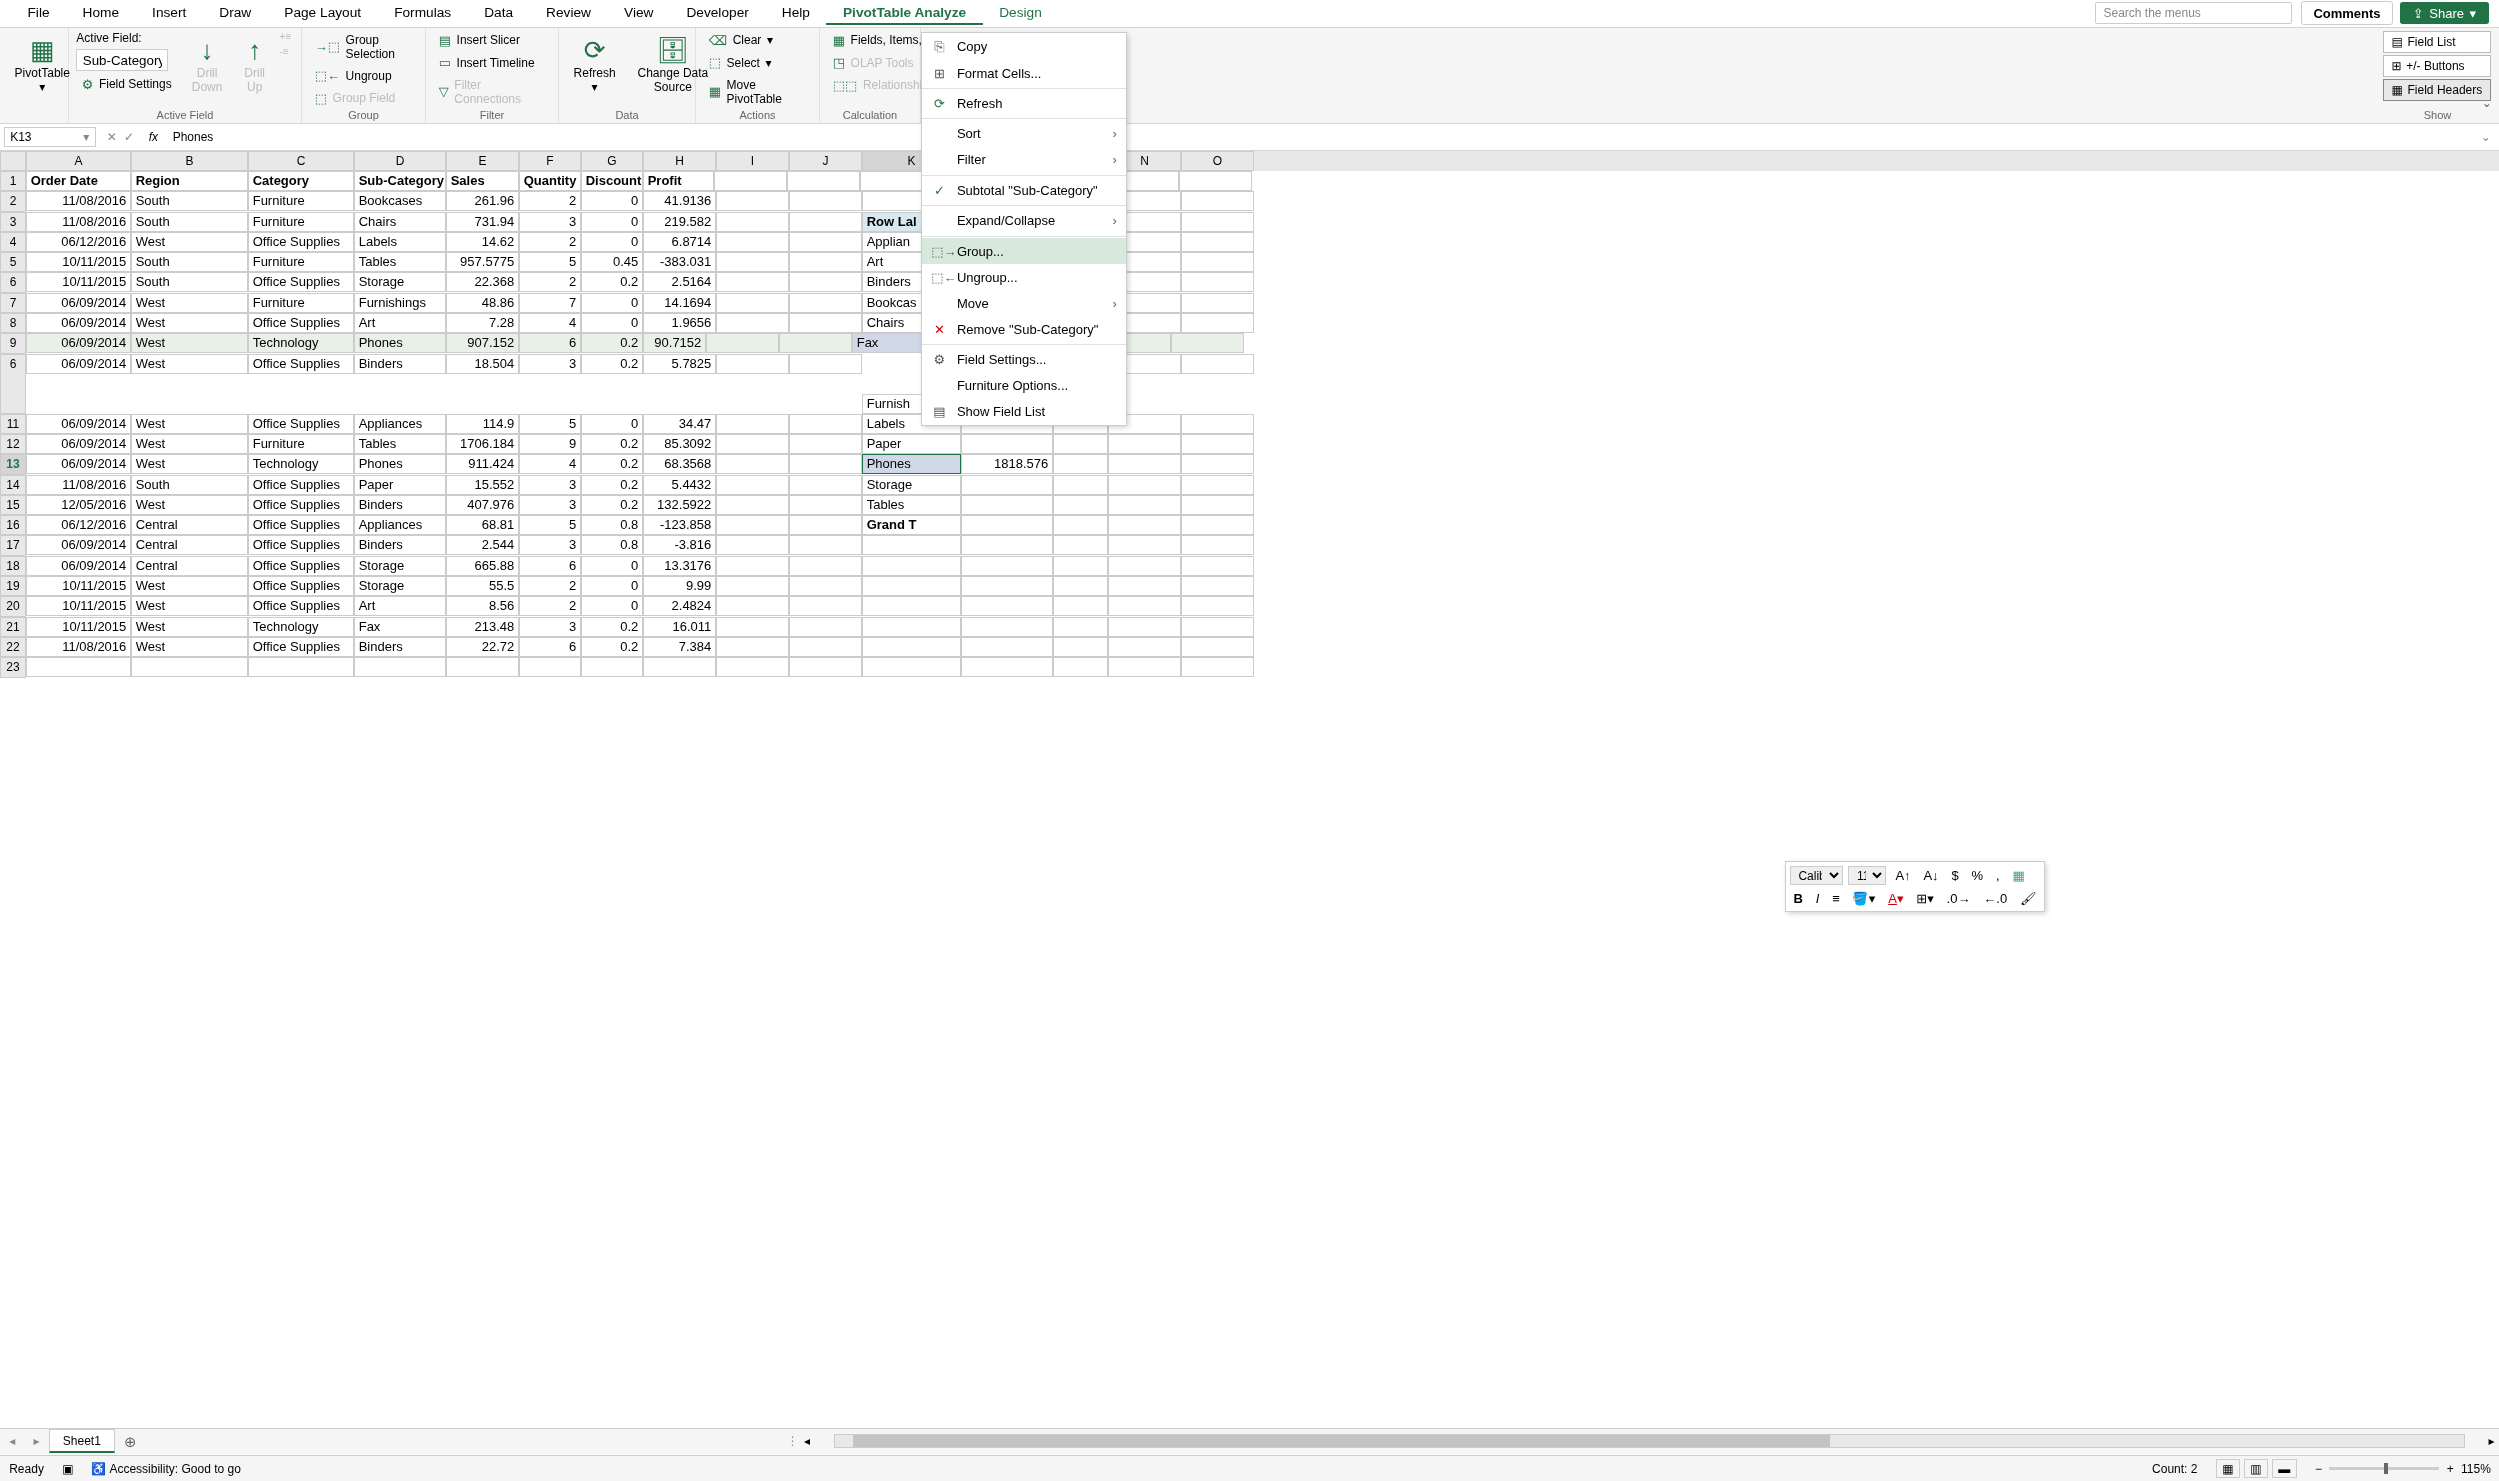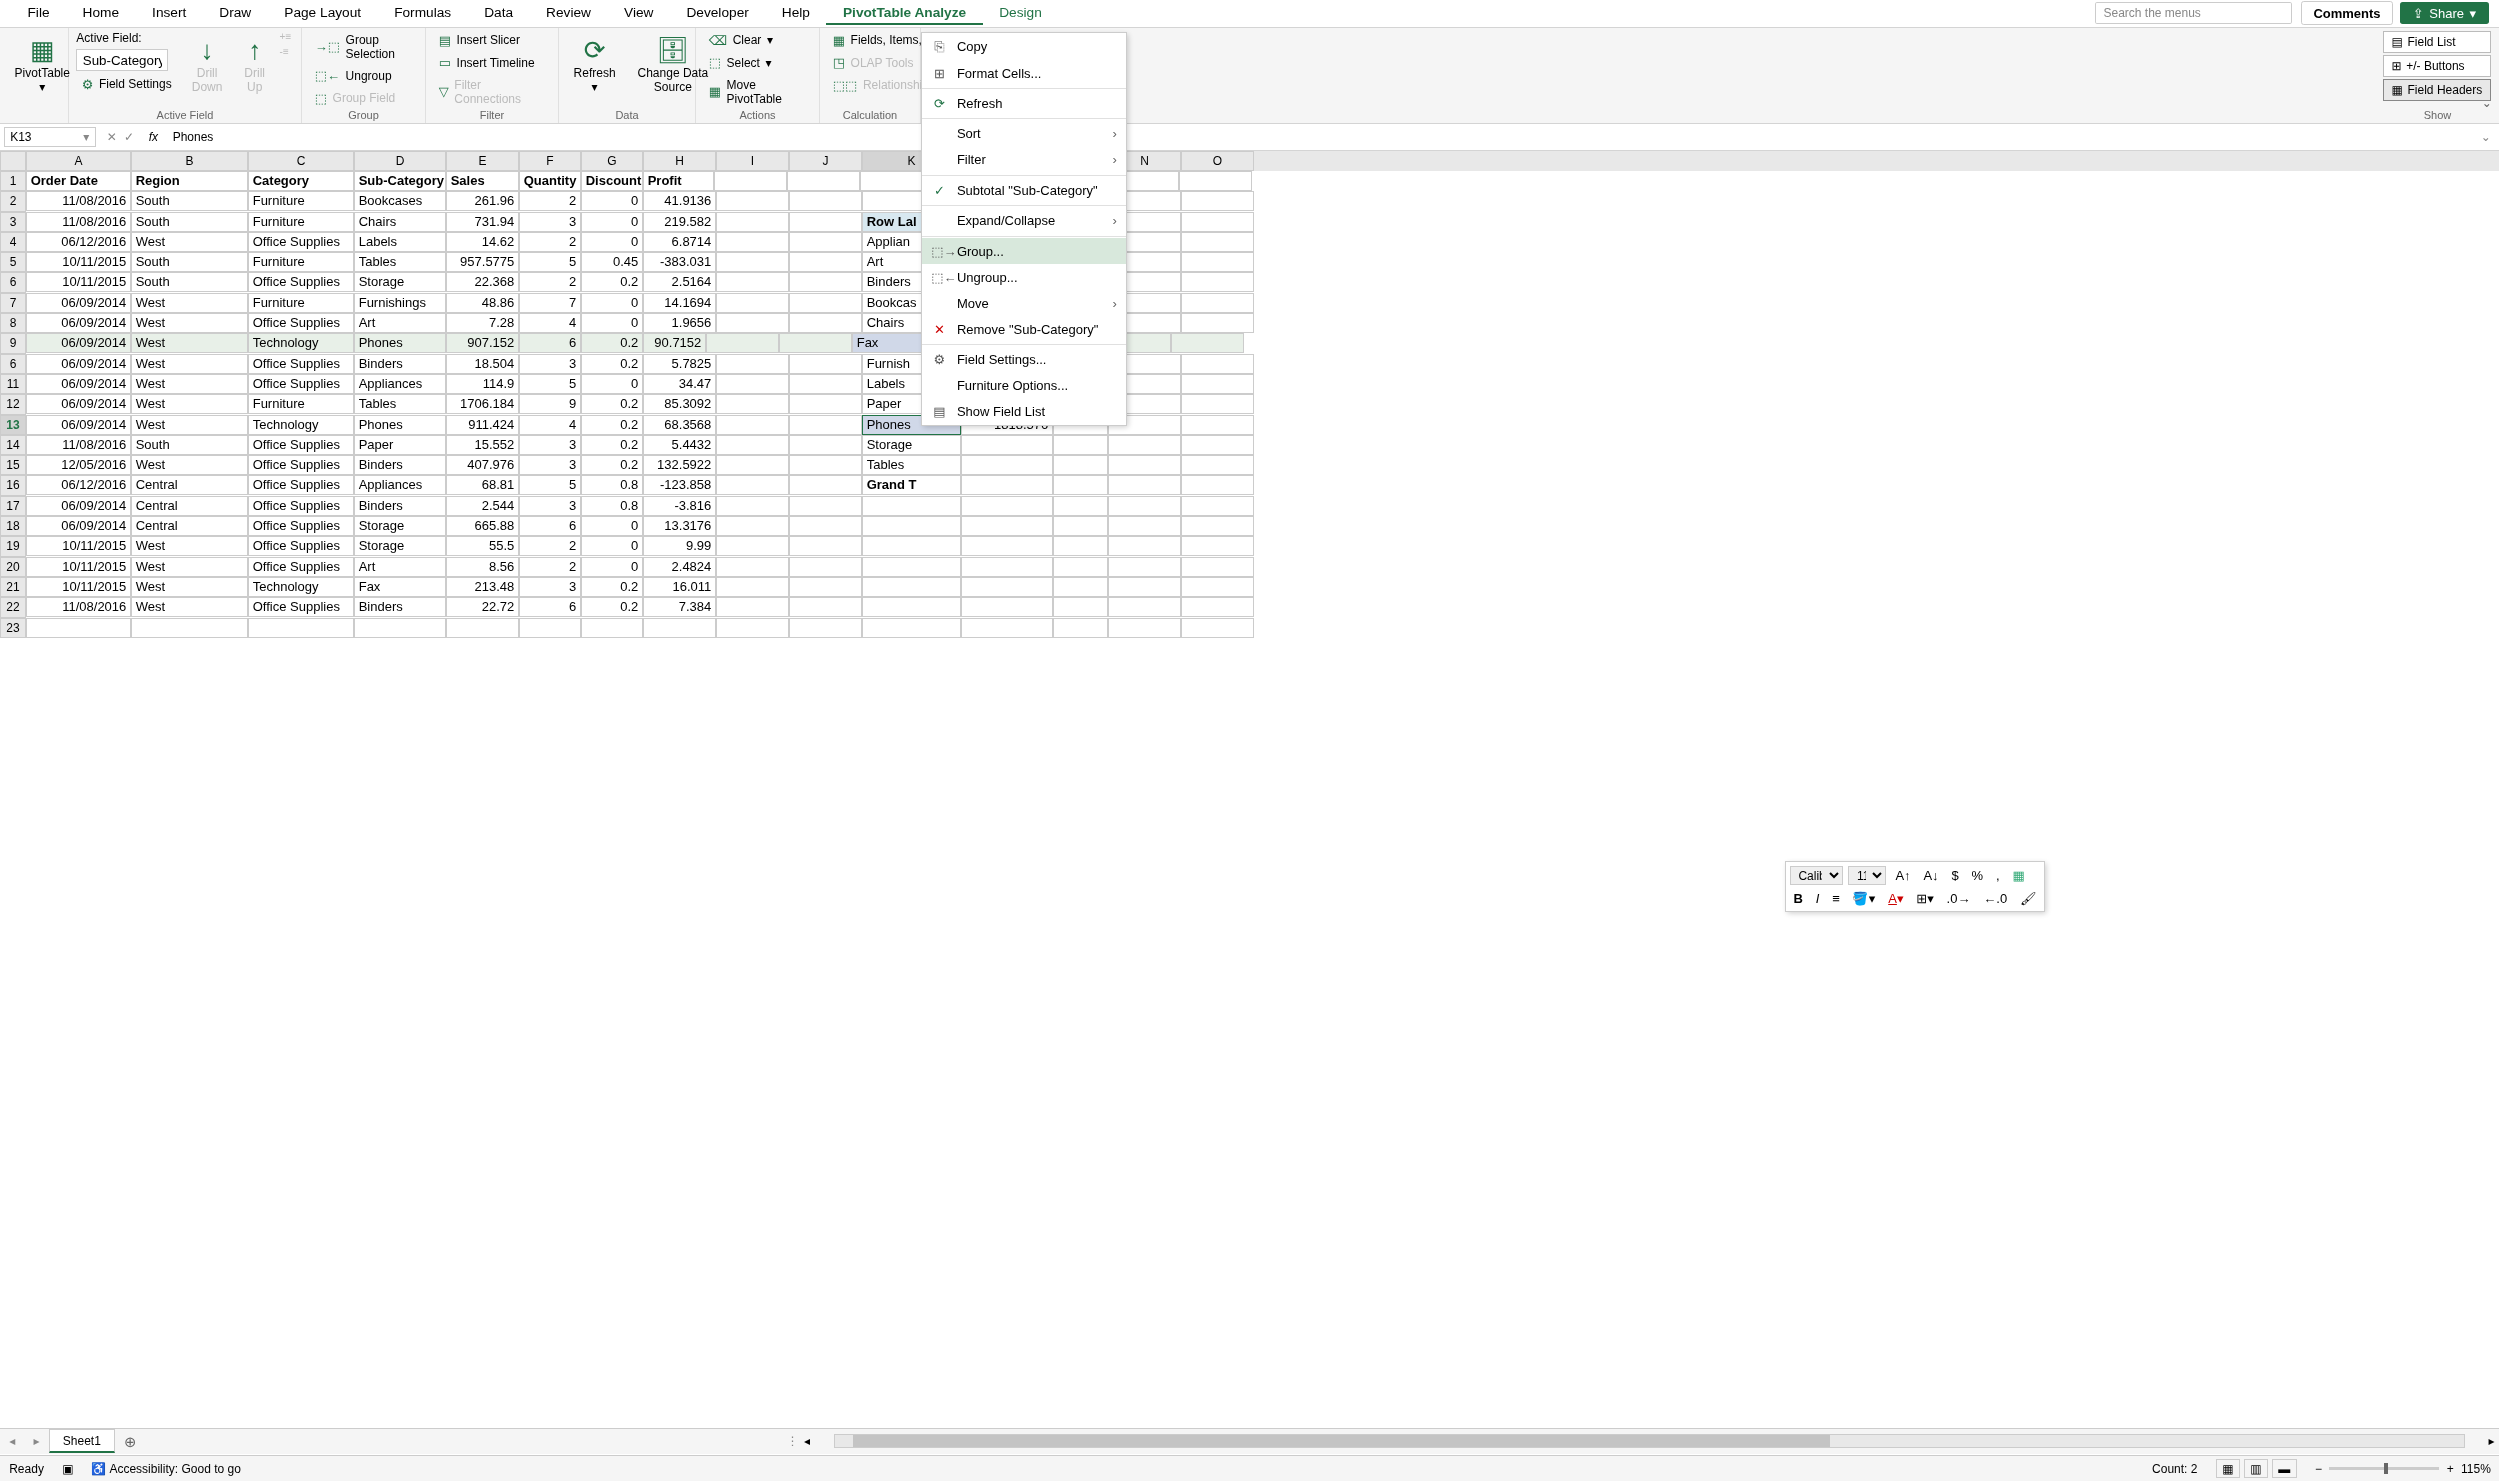--- a/index.html
+++ b/index.html
@@ -470,21 +470,21 @@
         <div class="cell right" style="width:105px;">06/09/2014</div>
         <div class="cell" style="width:117px;">West</div>
         <div class="cell" style="width:106px;">Office Supplies</div>
         <div class="cell" style="width:92px;">Binders</div>
         <div class="cell right" style="width:73px;">18.504</div>
         <div class="cell right" style="width:62px;">3</div>
         <div class="cell right" style="width:62px;">0.2</div>
         <div class="cell right" style="width:73px;">5.7825</div>
         <div class="cell" style="width:73px;"></div>
         <div class="cell" style="width:73px;"></div>
-        <div class="cell" style="width:99px;">Furnish</div>
+        <div class="cell" style="width:99px;margin-top:40px;">Furnish</div>
         <div class="cell" style="width:92px;"></div>
         <div class="cell" style="width:55px;"></div>
         <div class="cell" style="width:73px;"></div>
         <div class="cell" style="width:73px;"></div>
       </div>
       <div class="row">
         <div class="row-header">11</div>
         <div class="cell right" style="width:105px;">06/09/2014</div>
         <div class="cell" style="width:117px;">West</div>
         <div class="cell" style="width:106px;">Office Supplies</div>

